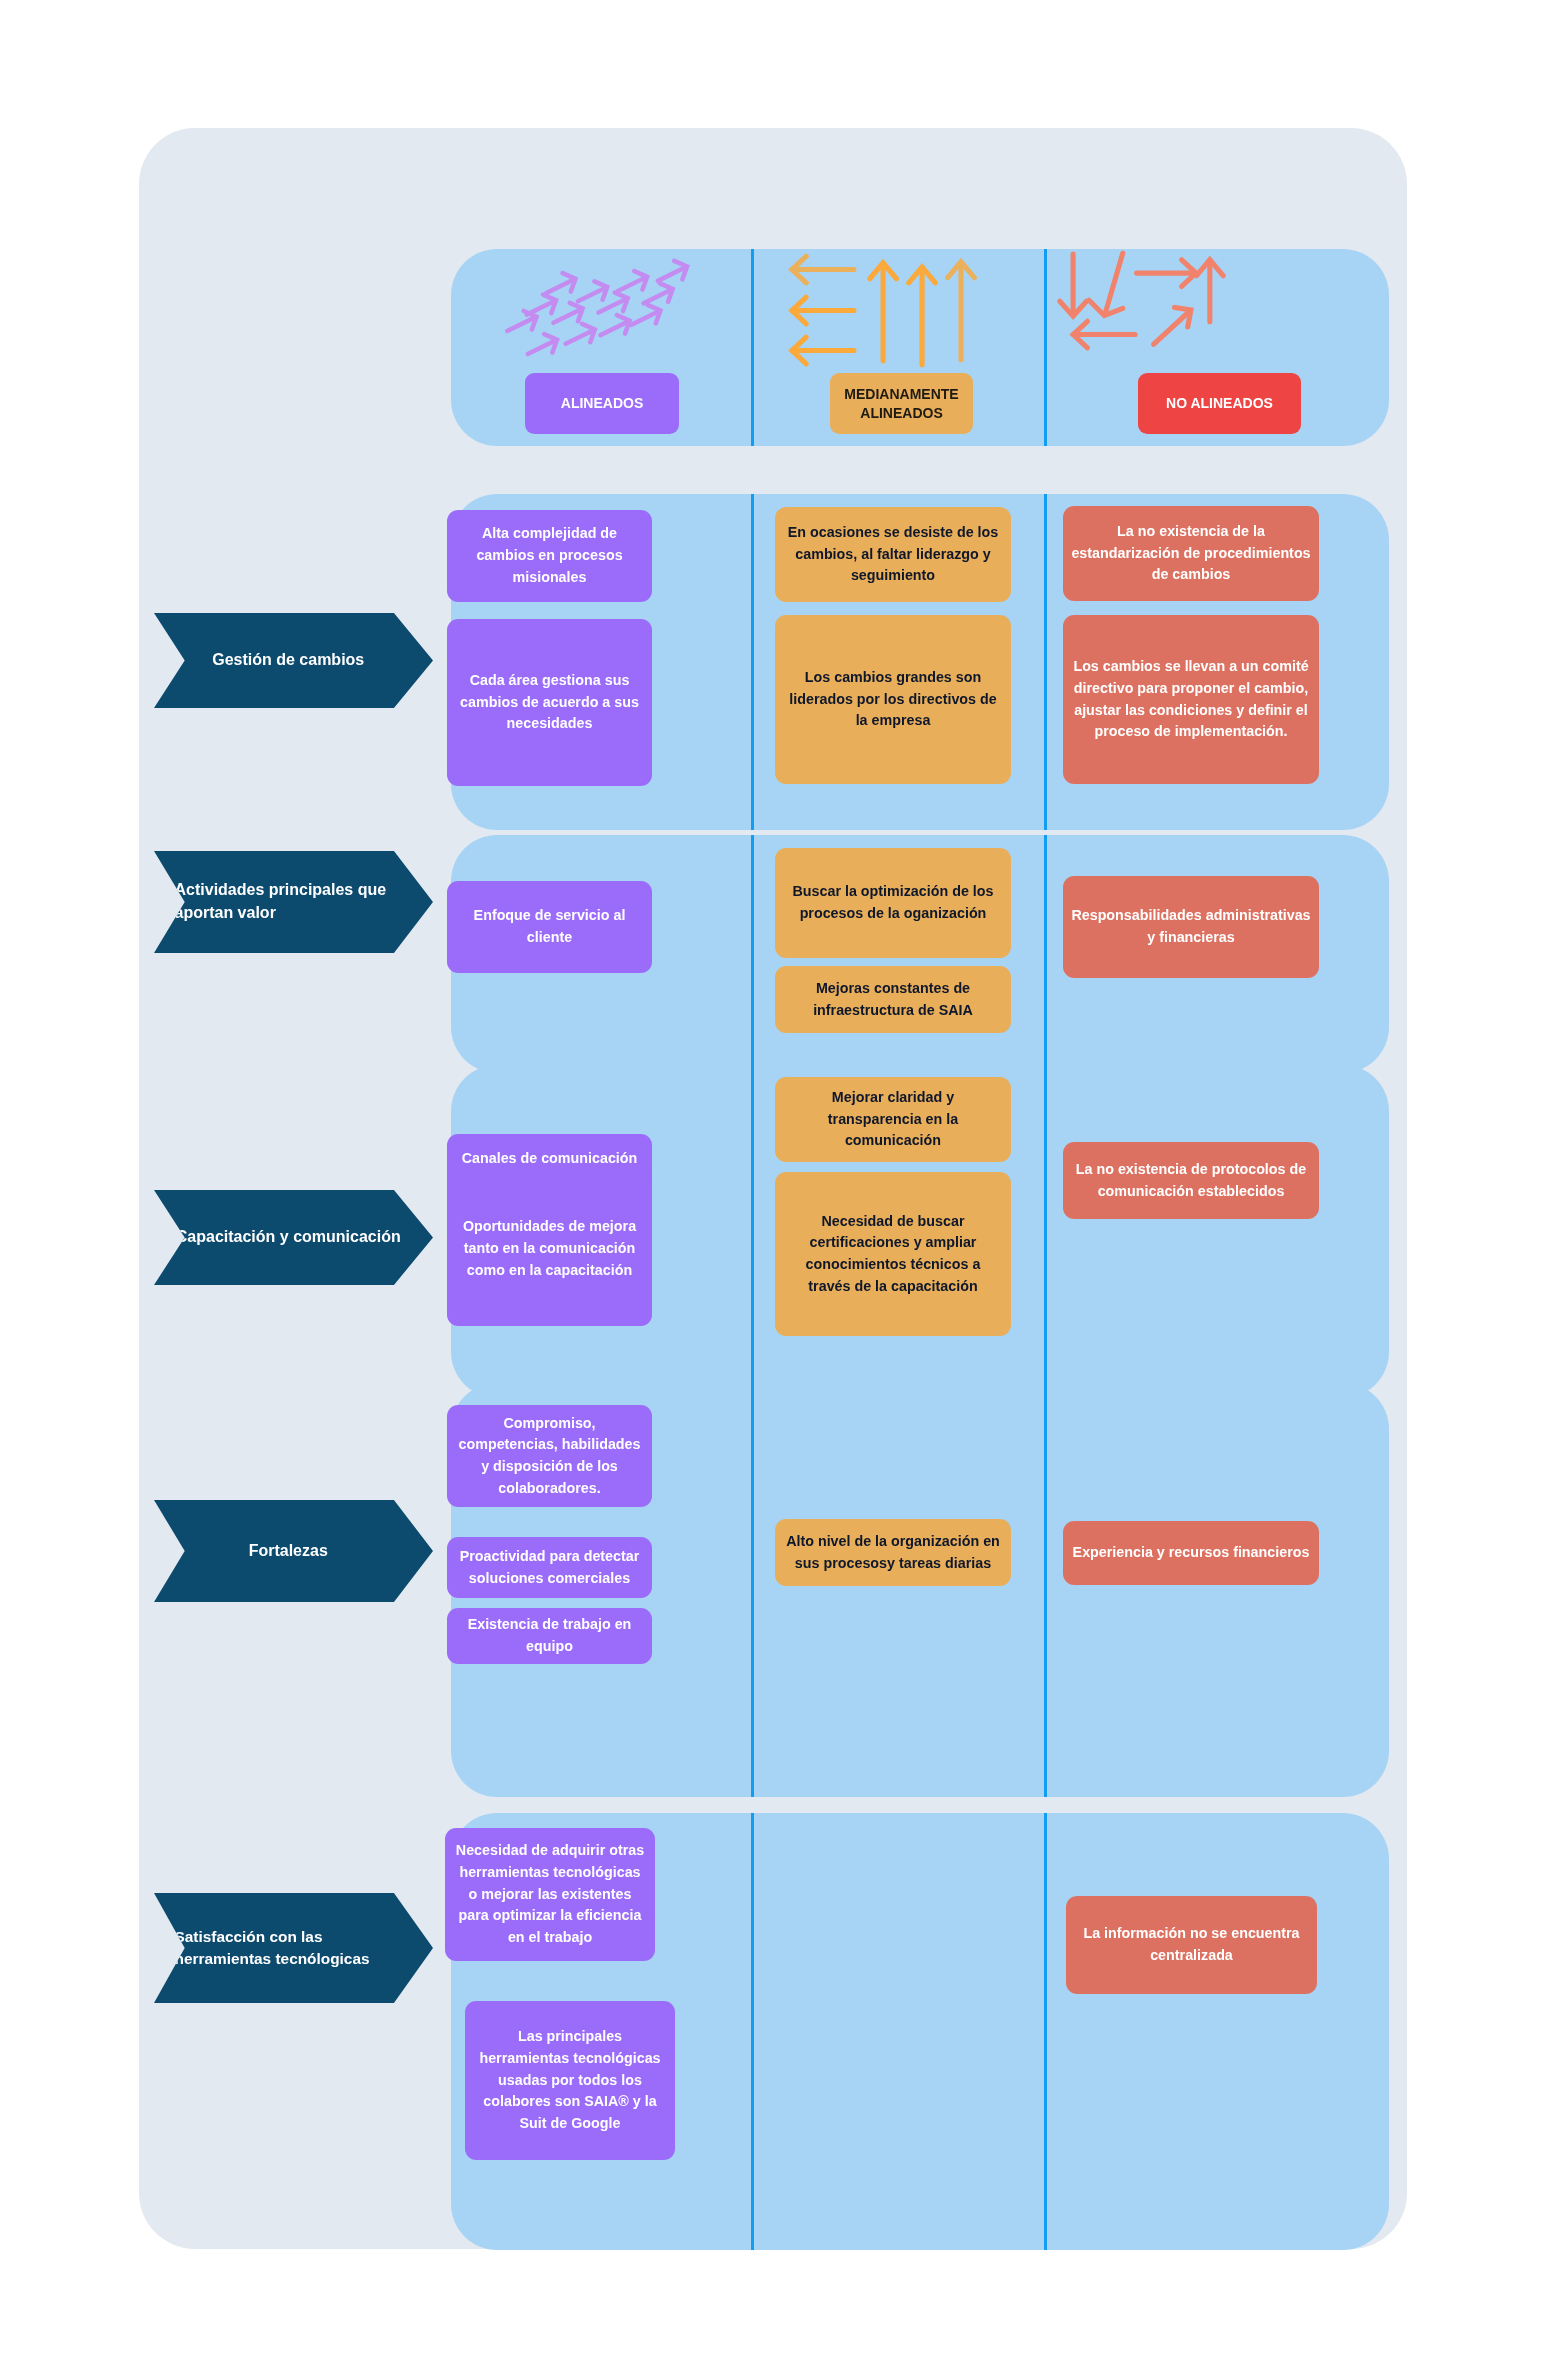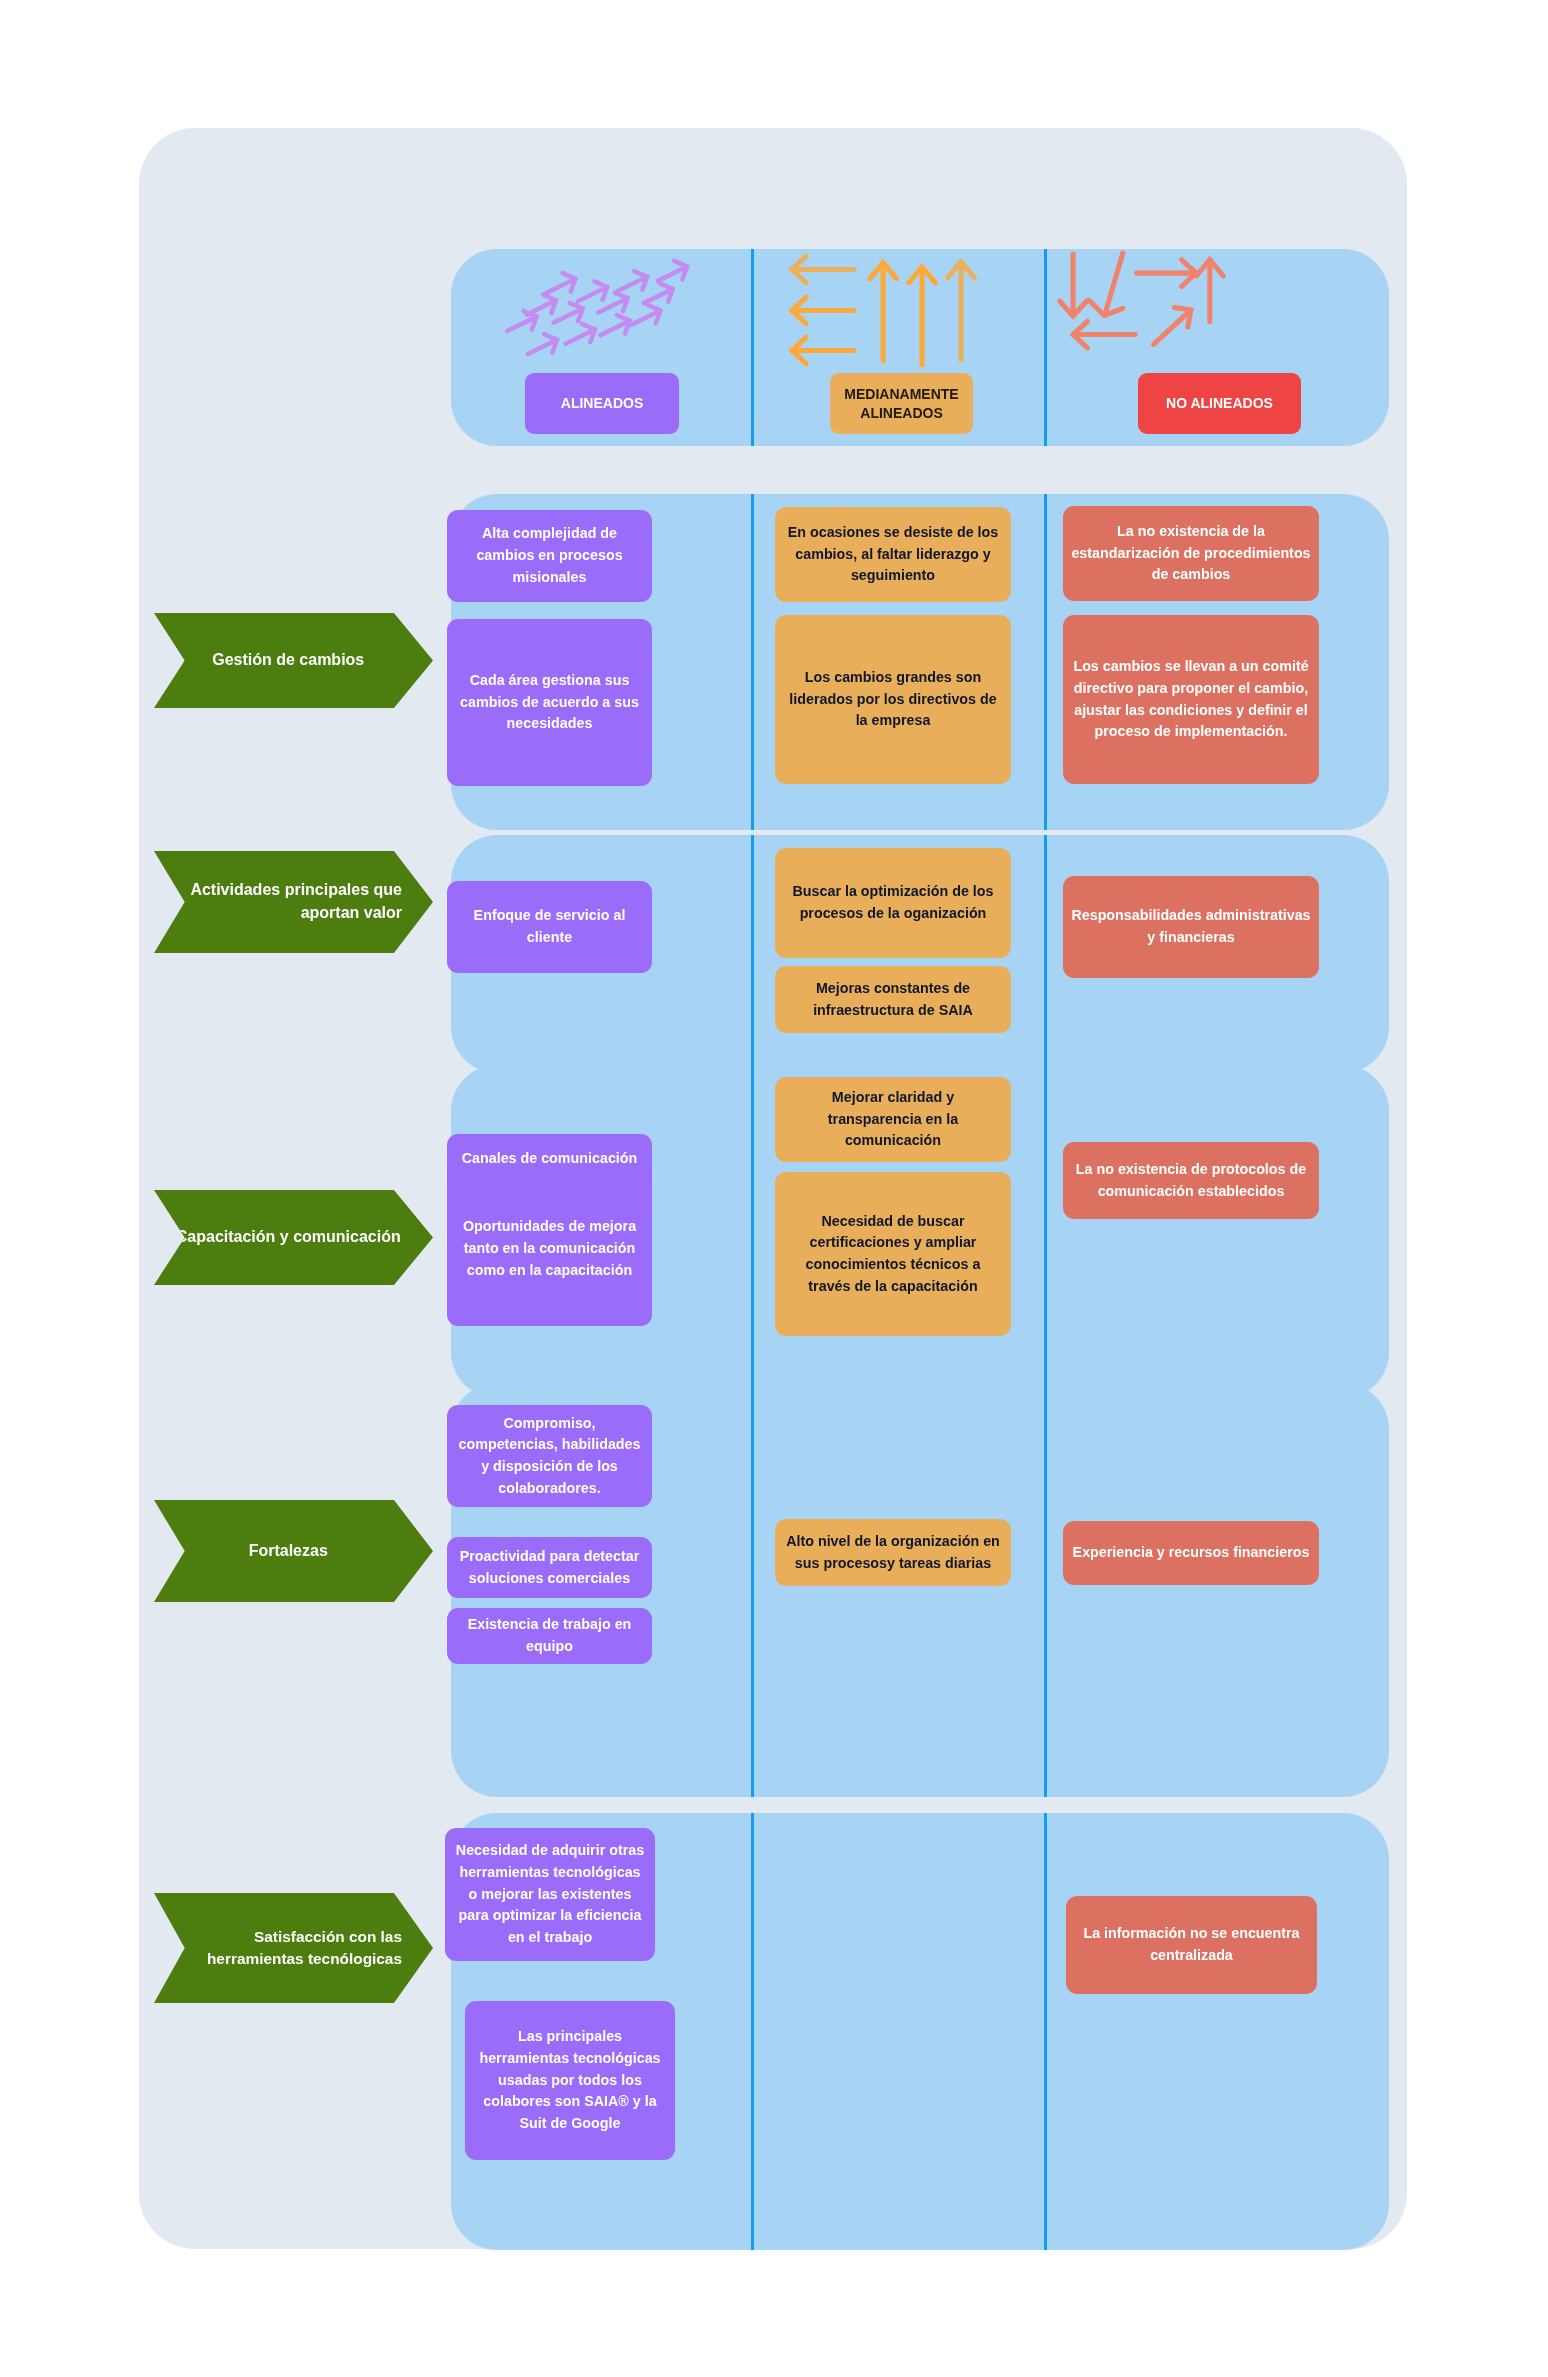--- a/index.html
+++ b/index.html
@@ -70,23 +70,23 @@
     line-height: 1.32;
     padding: 0 7.2px;
   }
   .chip-aligned   { left: 74px;  width: 154px; background: #9b6bfa; color: #ffffff; }
   .chip-medium    { left: 379px;  width: 143px; background: #e8ae5a; color: #1f1a12; }
   .chip-notalign  { left: 687px; width: 163px; background: #ef4444; color: #ffffff; }
 
   
   .chevron {
     position: absolute;
-    background: #4d7c0f;
+    background: #0c4a6e;
     display: flex; align-items: center; justify-content: center;
-    text-align: right;
+    text-align: left;
     color: #ffffff;
     font-weight: bold;
     font-size: 16px;
     line-height: 1.42;
     padding: 0 31px 0 20.5px;
     clip-path: polygon(0% 0%, 86% 0%, 100% 50%, 86% 100%, 0% 100%, 11% 50%);
   }
 
   
   .cell {

